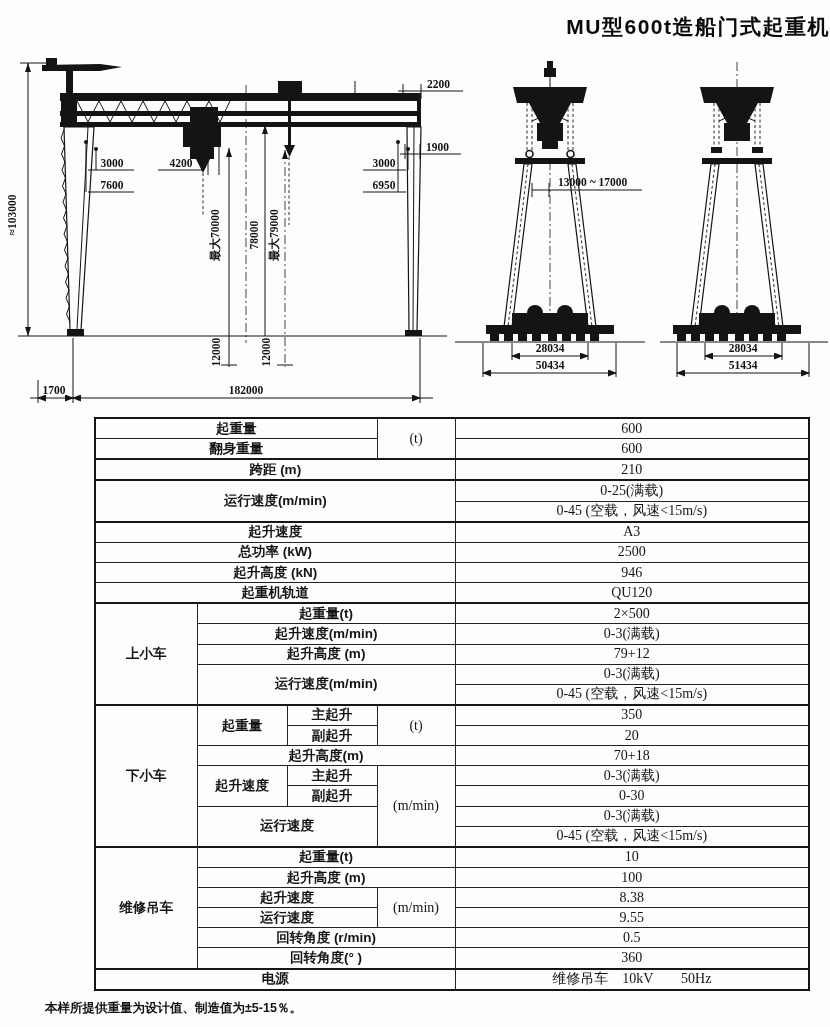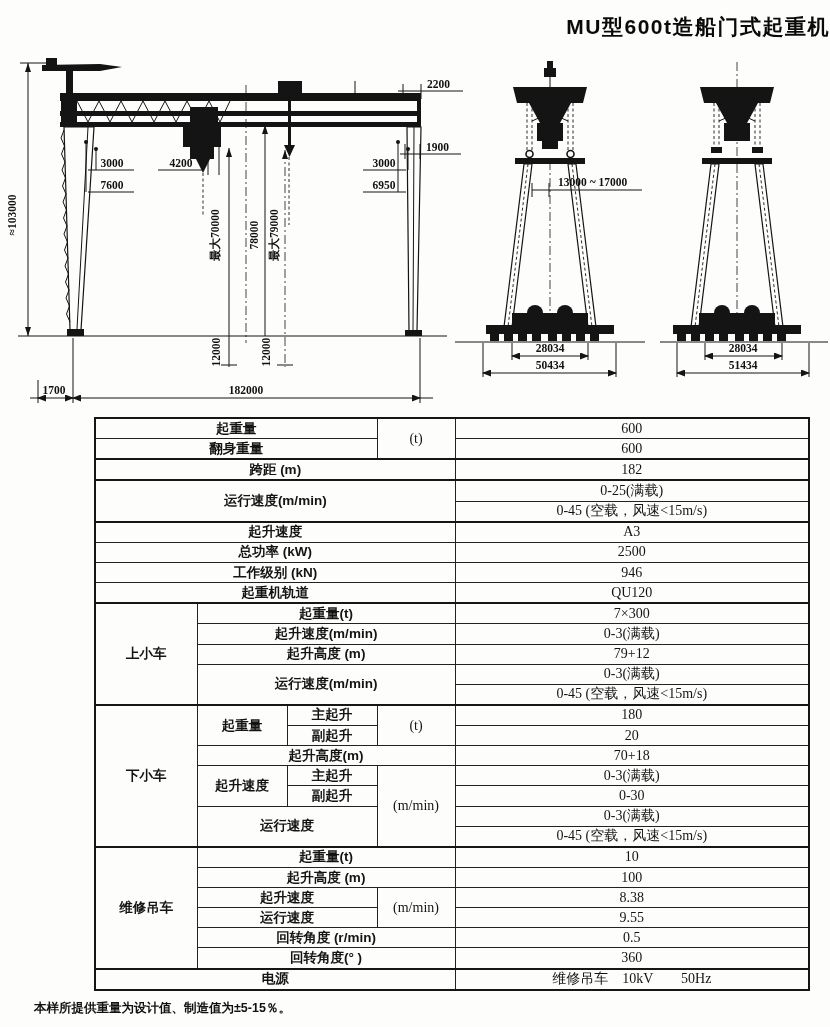--- a/index.html
+++ b/index.html
@@ -9,21 +9,21 @@
          font-size:21px;font-weight:bold;letter-spacing:1.5px;color:#0a0a0a;}
   svg.drawing{position:absolute;top:55px;left:0;}
   
   table.spec{position:absolute;top:417px;left:76px;width:714px;height:574px;
              border-collapse:collapse;table-layout:fixed;border:2px solid #161616;margin-left:18px;}
   table.spec td{border:1px solid #222;padding:0 2px;text-align:center;vertical-align:middle;
                 overflow:hidden;white-space:nowrap;}
   tr.thick td{border-top-width:2px;border-top-color:#161616;}
   td.lbl{font-family:"Liberation Sans",sans-serif;font-weight:bold;font-size:13.5px;}
   td.val{font-family:"Liberation Serif",serif;font-size:14px;font-weight:normal;}
-  .footnote{position:absolute;left:34px;top:1000px;font-size:12.5px;font-weight:bold;color:#111;}
+  .footnote{position:absolute;left:45px;top:1000px;font-size:12.5px;font-weight:bold;color:#111;}
   
   .ink{stroke:#141414;fill:none;stroke-width:1;}
   .ink2{stroke:#141414;fill:none;stroke-width:1.6;}
   .blk{fill:#141414;stroke:none;}
   .wht{fill:#fdfdfc;stroke:#141414;stroke-width:1.2;}
   .cl{stroke:#141414;stroke-width:0.8;stroke-dasharray:9 3 2 3;fill:none;}
   .dash{stroke:#141414;stroke-width:0.9;stroke-dasharray:3 2.5;fill:none;}
   text.dim{font-family:"Liberation Serif",serif;font-size:11.5px;font-weight:bold;
            fill:#111;stroke:none;}
 </style>
@@ -282,50 +282,50 @@
     <td colspan="3" class="lbl">起重量</td>
     <td rowspan="2" class="val">(t)</td>
     <td class="val">600</td>
   </tr>
   <tr>
     <td colspan="3" class="lbl">翻身重量</td>
     <td class="val">600</td>
   </tr>
   <tr class="thick">
     <td colspan="4" class="lbl">跨距 (m)</td>
-    <td class="val">182</td>
+    <td class="val">210</td>
   </tr>
   <tr class="thick">
     <td colspan="4" rowspan="2" class="lbl">运行速度(m/min)</td>
     <td class="val">0-25(满载)</td>
   </tr>
   <tr>
     <td class="val">0-45 (空载，风速&lt;15m/s)</td>
   </tr>
   <tr class="thick">
     <td colspan="4" class="lbl">起升速度</td>
     <td class="val">A3</td>
   </tr>
   <tr>
     <td colspan="4" class="lbl">总功率 (kW)</td>
     <td class="val">2500</td>
   </tr>
   <tr>
-    <td colspan="4" class="lbl">工作级别 (kN)</td>
+    <td colspan="4" class="lbl">起升高度 (kN)</td>
     <td class="val">946</td>
   </tr>
   <tr>
     <td colspan="4" class="lbl">起重机轨道</td>
     <td class="val">QU120</td>
   </tr>
 
   <tr class="thick">
     <td rowspan="5" class="lbl">上小车</td>
     <td colspan="3" class="lbl">起重量(t)</td>
-    <td class="val">7×300</td>
+    <td class="val">2×500</td>
   </tr>
   <tr>
     <td colspan="3" class="lbl">起升速度(m/min)</td>
     <td class="val">0-3(满载)</td>
   </tr>
   <tr>
     <td colspan="3" class="lbl">起升高度 (m)</td>
     <td class="val">79+12</td>
   </tr>
   <tr>
@@ -334,21 +334,21 @@
   </tr>
   <tr>
     <td class="val">0-45 (空载，风速&lt;15m/s)</td>
   </tr>
 
   <tr class="thick">
     <td rowspan="7" class="lbl">下小车</td>
     <td rowspan="2" class="lbl">起重量</td>
     <td class="lbl">主起升</td>
     <td rowspan="2" class="val">(t)</td>
-    <td class="val">180</td>
+    <td class="val">350</td>
   </tr>
   <tr>
     <td class="lbl">副起升</td>
     <td class="val">20</td>
   </tr>
   <tr>
     <td colspan="3" class="lbl">起升高度(m)</td>
     <td class="val">70+18</td>
   </tr>
   <tr>

